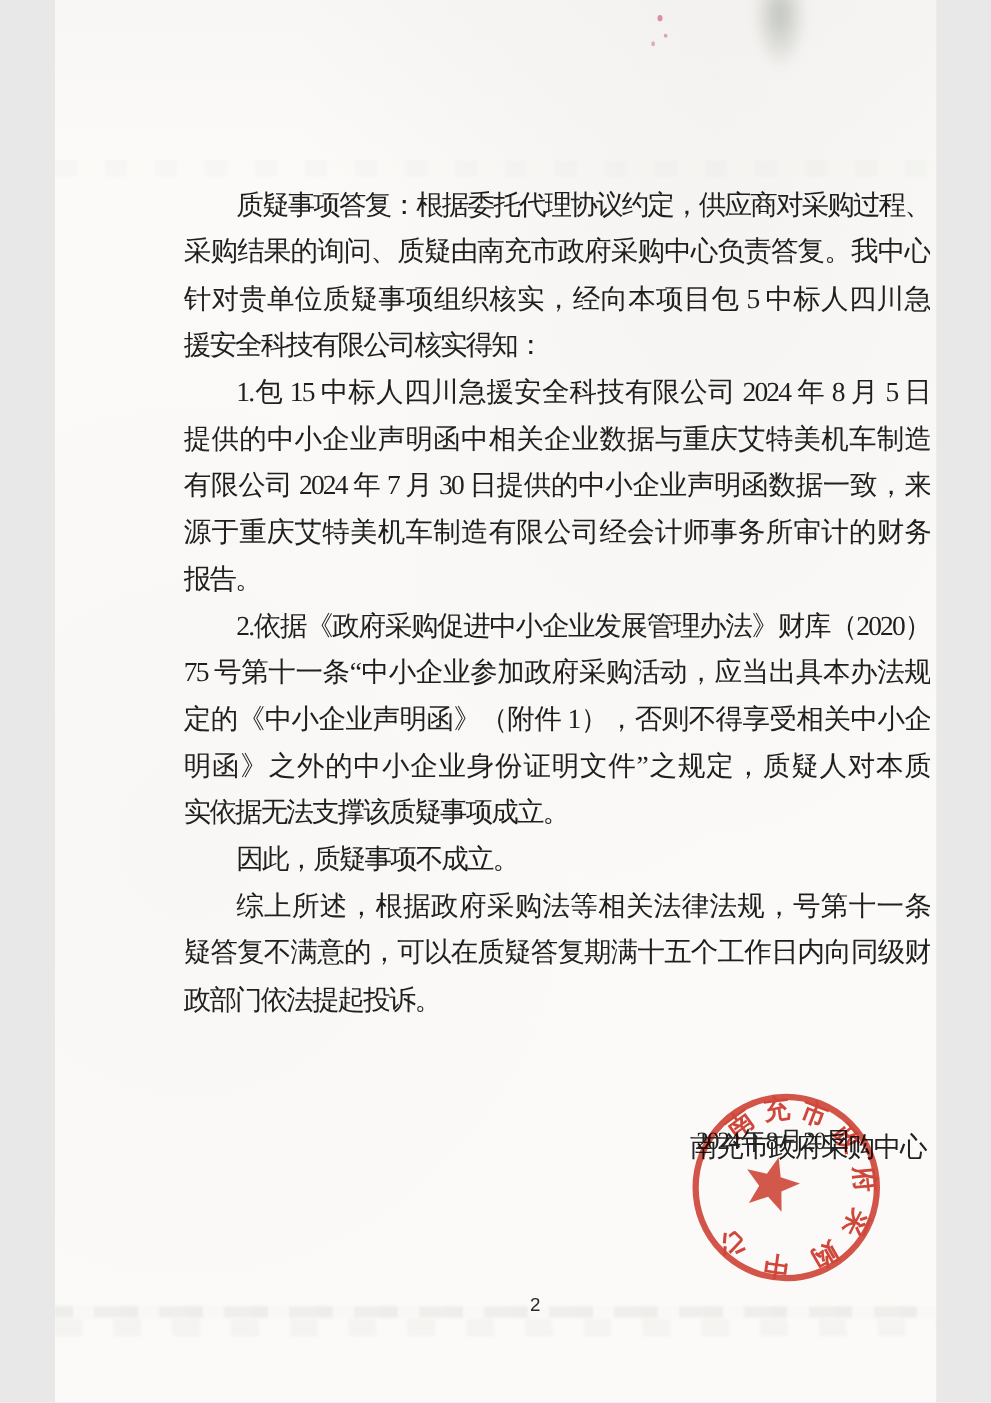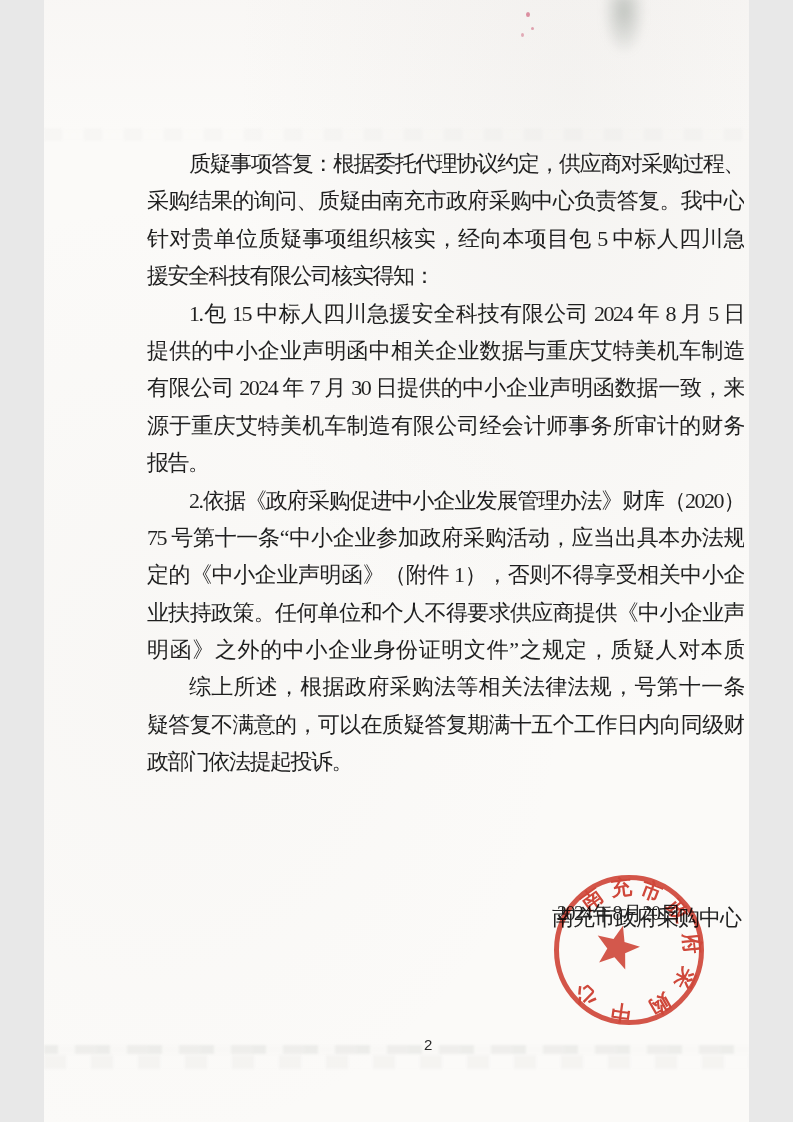--- a/index.html
+++ b/index.html
@@ -100,23 +100,24 @@
 
     <div class="line indent">1.包 15 中标人四川急援安全科技有限公司 2024 年 8 月 5 日</div>
     <div class="line">提供的中小企业声明函中相关企业数据与重庆艾特美机车制造</div>
     <div class="line">有限公司 2024 年 7 月 30 日提供的中小企业声明函数据一致，来</div>
     <div class="line">源于重庆艾特美机车制造有限公司经会计师事务所审计的财务</div>
     <div class="line last">报告。</div>
 
     <div class="line indent">2.依据《政府采购促进中小企业发展管理办法》财库（2020）</div>
     <div class="line">75 号第十一条“中小企业参加政府采购活动，应当出具本办法规</div>
     <div class="line">定的《中小企业声明函》（附件 1），否则不得享受相关中小企</div>
-    <div class="line">业扶持政策。任何单位和个人不得要求供应商提供《中小企业声</div>
     <div class="line">明函》之外的中小企业身份证明文件”之规定，质疑人对本质</div>
+    <div class="line last">实依据无法支撑该质疑事项成立。</div>
 
+    <div class="line indent last">因此，质疑事项不成立。</div>
 
     <div class="line indent">综上所述，根据政府采购法等相关法律法规，号第十一条</div>
     <div class="line">疑答复不满意的，可以在质疑答复期满十五个工作日内向同级财</div>
     <div class="line last">政部门依法提起投诉。</div>
   </div>
 
   <div class="sig-org">南充市政府采购中心</div>
   <div class="sig-date">2024 年 8 月 20 日</div>
 
   <svg class="seal" viewBox="0 0 180 180" width="180" height="180">

